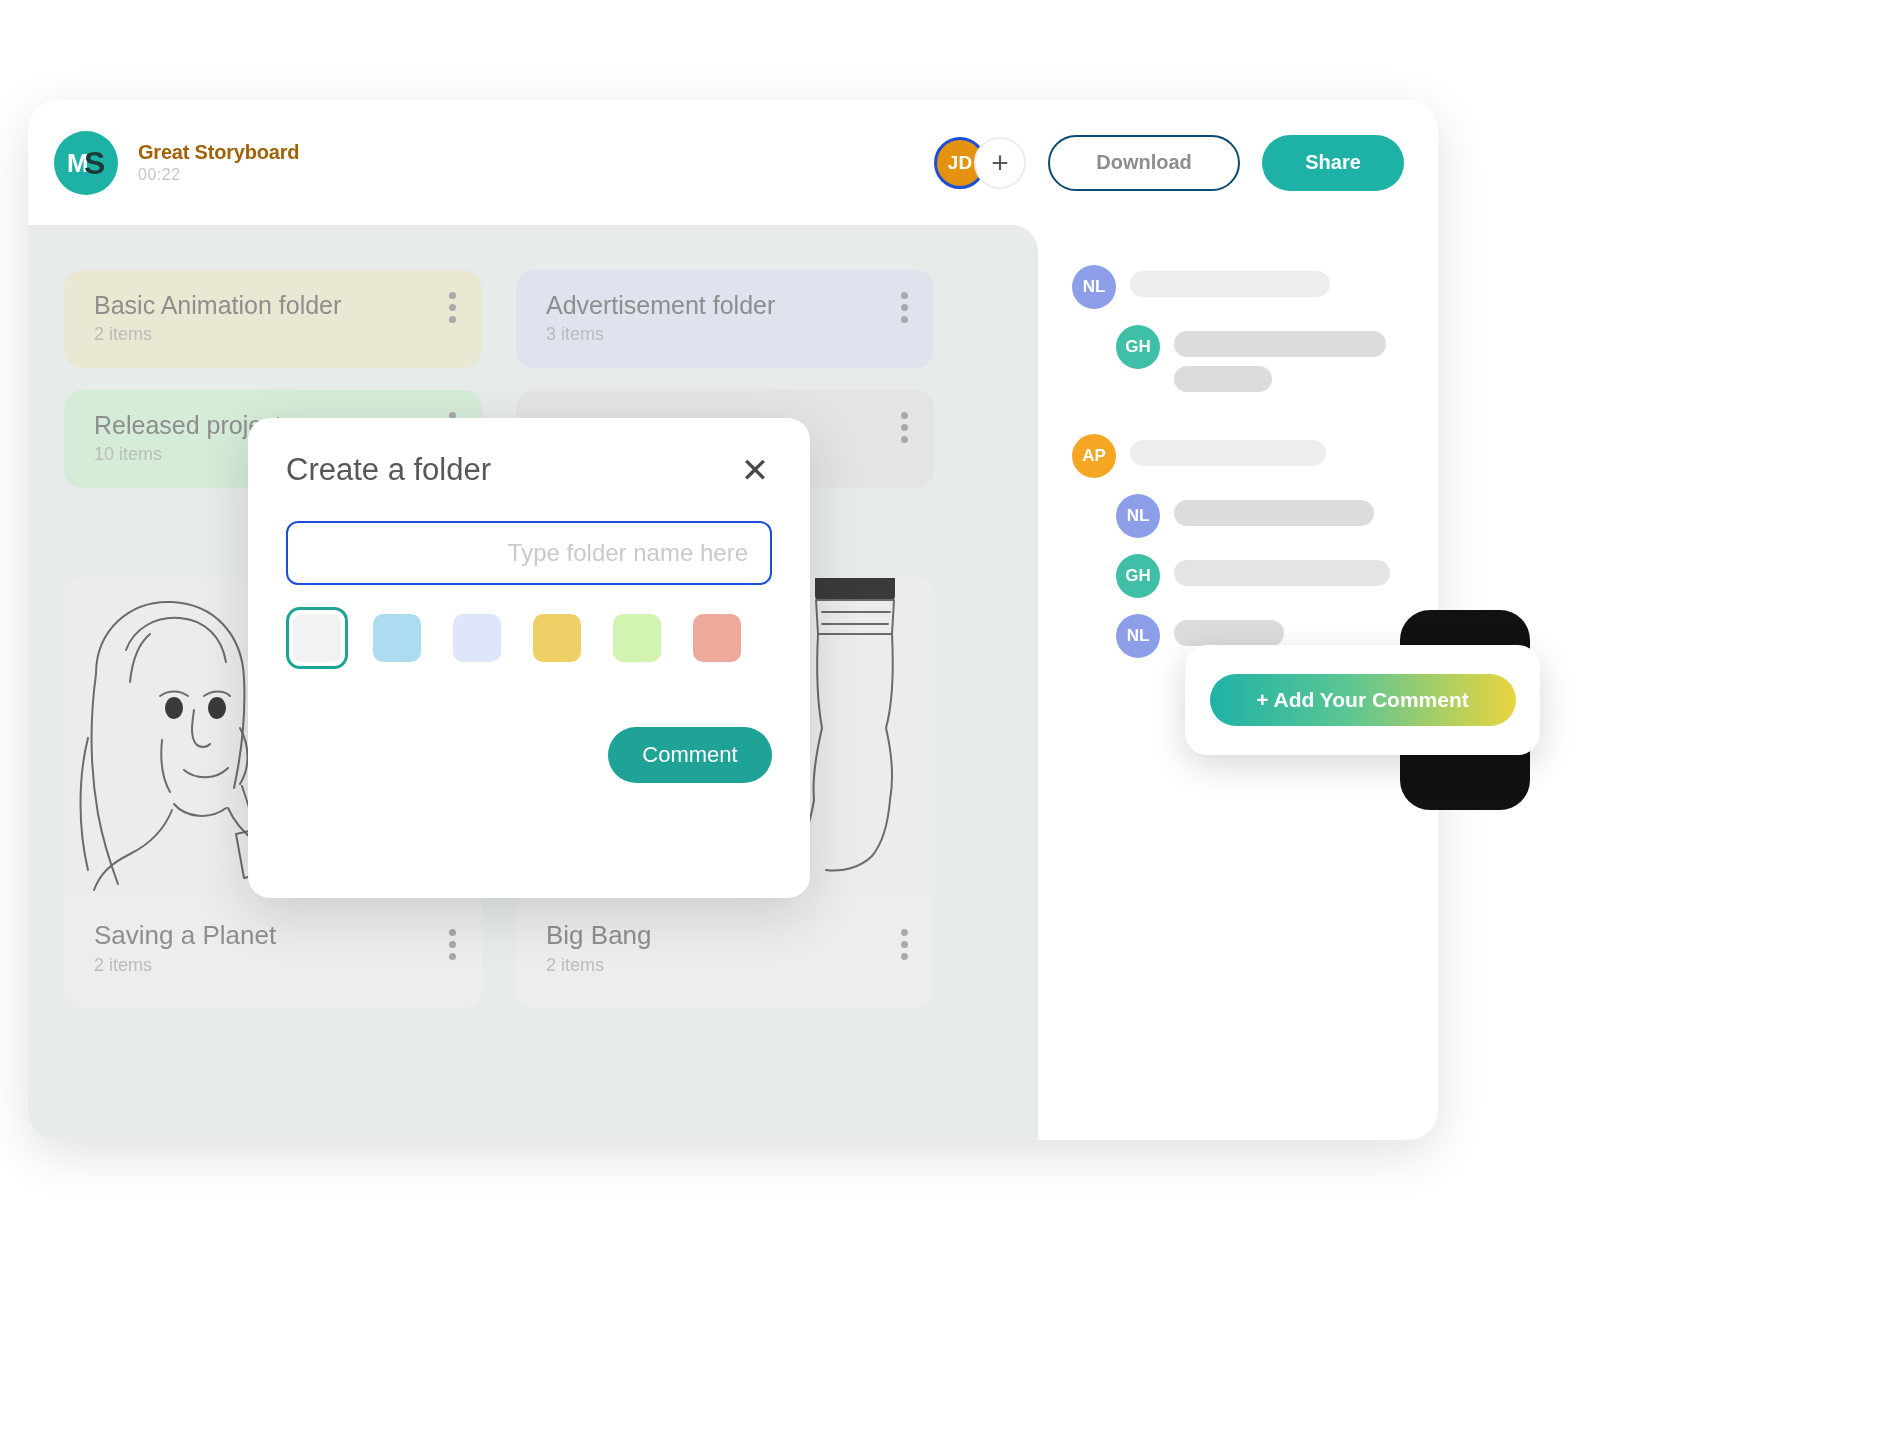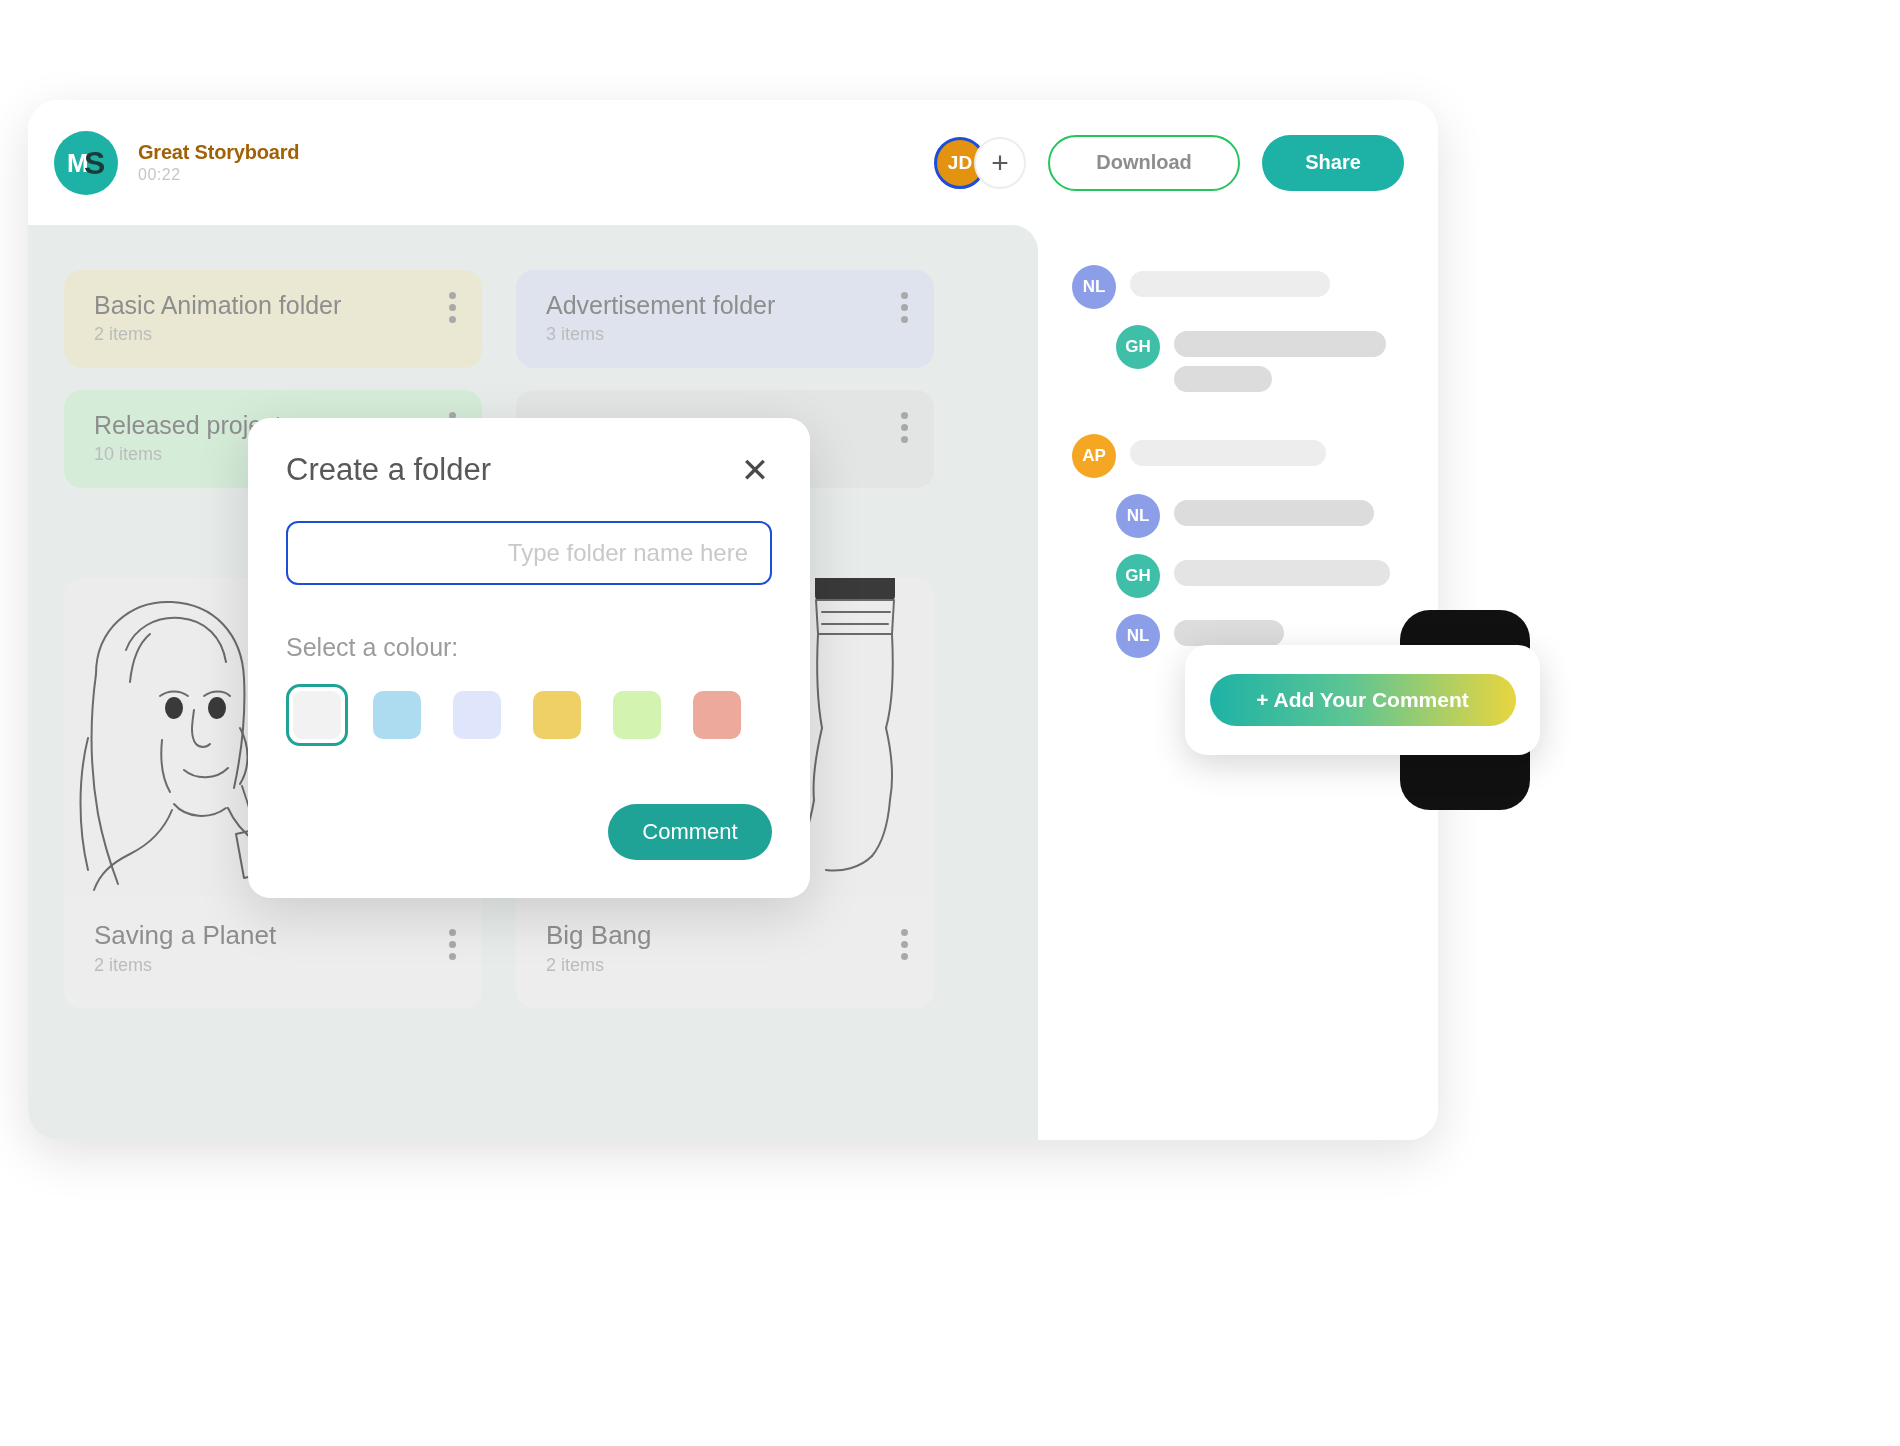--- a/index.html
+++ b/index.html
@@ -135,21 +135,21 @@
     color: #5a5a5a;
     font-size: 30px;
     line-height: 1;
     font-weight: 500;
   }
 
   .btn-download {
     height: 56px;
     min-width: 192px;
     border-radius: 28px;
-    border: 2px solid #22c55e;
+    border: 2px solid #0c4a6e;
     background: #ffffff;
     color: #8d8d8d;
     font-size: 20px;
     font-weight: bold;
     display: flex;
     align-items: center;
     justify-content: center;
   }
   .btn-share {
     height: 56px;
@@ -654,21 +654,20 @@
 
   <div class="modal-overlay">
     <div class="modal">
       <div class="modal-head">
         <div class="modal-title">Create a folder</div>
         <div class="modal-close">✕</div>
       </div>
 
       <input class="modal-input" type="text" placeholder="Type folder name here" style="">
 
-      <div class="colour-label">Select a colour:</div>
 
       <div class="swatch-row">
         <div class="swatch-wrap selected">
           <span class="swatch" style="background:#F2F2F2"></span>
         </div>
         <div class="swatch-wrap">
           <span class="swatch" style="background:#ADDCF0"></span>
         </div>
         <div class="swatch-wrap">
           <span class="swatch" style="background:#DFE5FB"></span>

